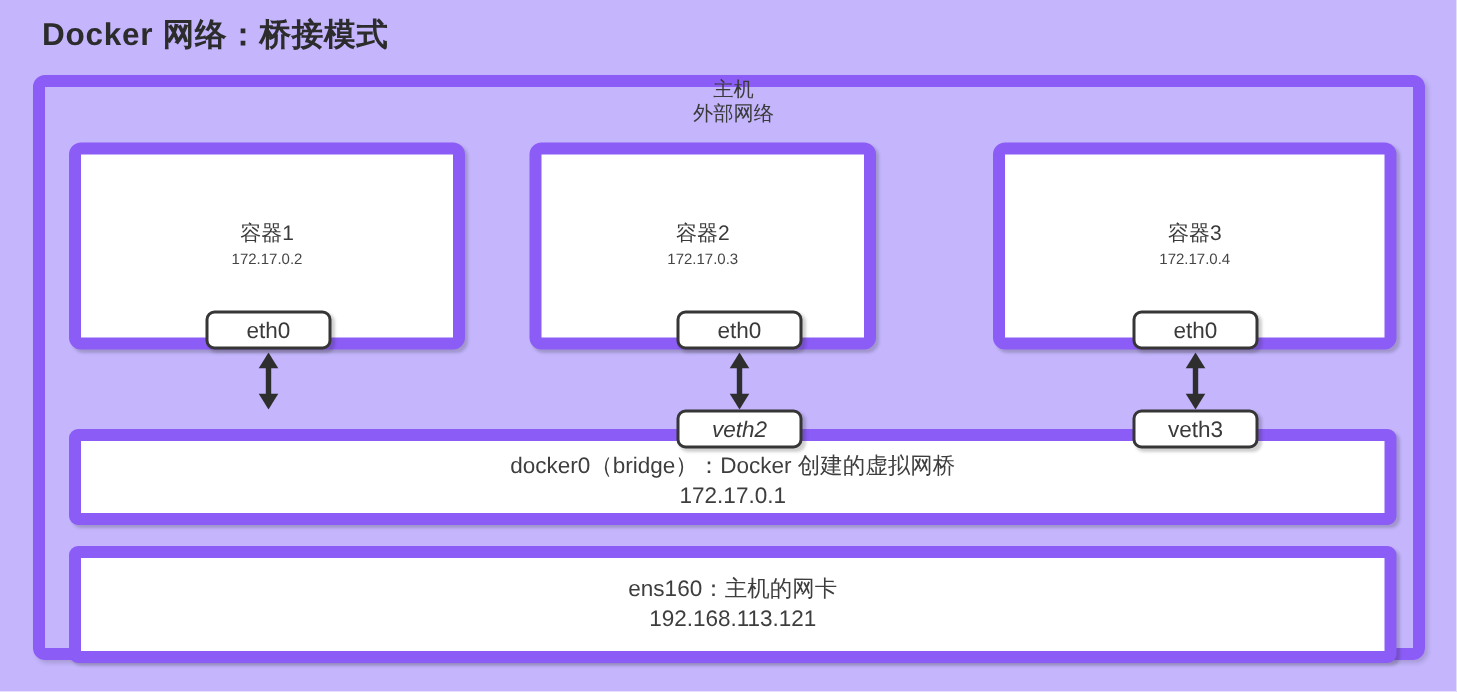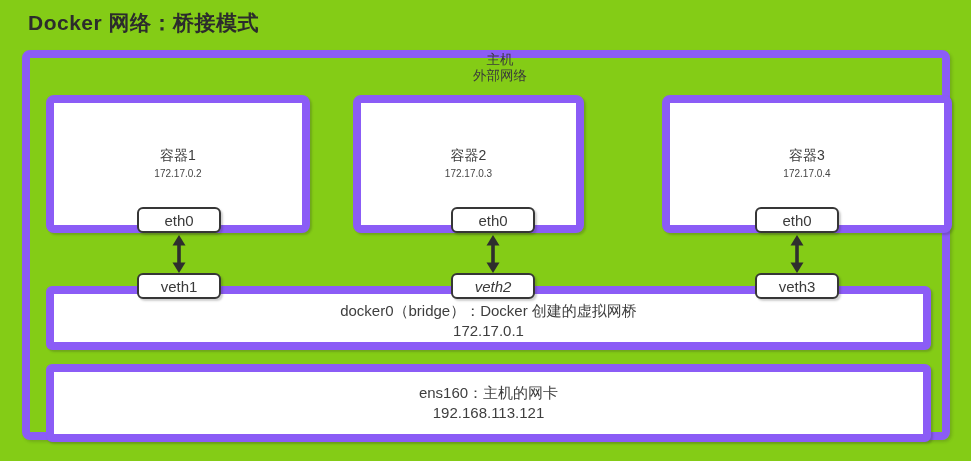--- a/index.html
+++ b/index.html
@@ -5,21 +5,21 @@
   * { box-sizing: border-box; margin: 0; padding: 0; }
   html, body { background: #ffffff; }
   body {
     font-family: "Liberation Sans", "DejaVu Sans", sans-serif;
     color: #3d3d3d;
   }
   .canvas {
     position: relative;
     width: 971px;
     height: 461px;
-    background: #84cc16;
+    background: #c4b5fd;
     overflow: hidden;
   }
   .title {
     position: absolute;
     left: 28px;
     top: 9px;
     font-size: 21px;
     font-weight: bold;
     color: #2c2c2c;
     letter-spacing: 0.5px;
@@ -33,21 +33,21 @@
   .outer {
     left: 22px; top: 50px;
     width: 928px; height: 390px;
     border-radius: 8px;
     box-shadow: 2px 2px 3px rgba(40,40,40,0.18);
     z-index: 0;
     background: transparent;
   }
   .host-label {
     position: absolute;
-    left: 36px; top: 52px;
+    left: 25px; top: 52px;
     width: 928px;
     text-align: center;
     font-size: 13.5px;
     line-height: 16px;
     color: #3a3a3a;
     z-index: 1;
   }
   .container-box {
     top: 95px;
     height: 138px;
@@ -123,21 +123,21 @@
     </div>
   </div>
 
   <div class="box container-box" style="left:353px; width:231px;">
     <div class="container-text">
       <div class="container-name">容器2</div>
       <div class="container-ip">172.17.0.3</div>
     </div>
   </div>
 
-  <div class="box container-box" style="left:662px; width:290px;">
+  <div class="box container-box" style="left:662px; width:269px;">
     <div class="container-text">
       <div class="container-name">容器3</div>
       <div class="container-ip">172.17.0.4</div>
     </div>
   </div>
 
   <div class="port eth-port" style="left:137px;">eth0</div>
   <div class="port eth-port" style="left:451px;">eth0</div>
   <div class="port eth-port" style="left:755px;">eth0</div>
 
@@ -155,21 +155,20 @@
     <line x1="9" y1="8" x2="9" y2="30" stroke="#2e2e2e" stroke-width="3.6"></line>
     <polygon points="9,0 2.5,10.5 15.5,10.5" fill="#2e2e2e"></polygon>
     <polygon points="9,38 2.5,27.5 15.5,27.5" fill="#2e2e2e"></polygon>
   </svg>
 
   <div class="box wide-box bridge-box">
     <div class="wide-line">docker0（bridge）：Docker 创建的虚拟网桥</div>
     <div class="wide-line">172.17.0.1</div>
   </div>
 
-  <div class="port veth-port" style="left:137px;">veth1</div>
   <div class="port veth-port" style="left:451px;font-style:italic;">veth2</div>
   <div class="port veth-port" style="left:755px;">veth3</div>
 
   <div class="box wide-box nic-box">
     <div class="wide-line">ens160：主机的网卡</div>
     <div class="wide-line">192.168.113.121</div>
   </div>
 
 </div>
 

